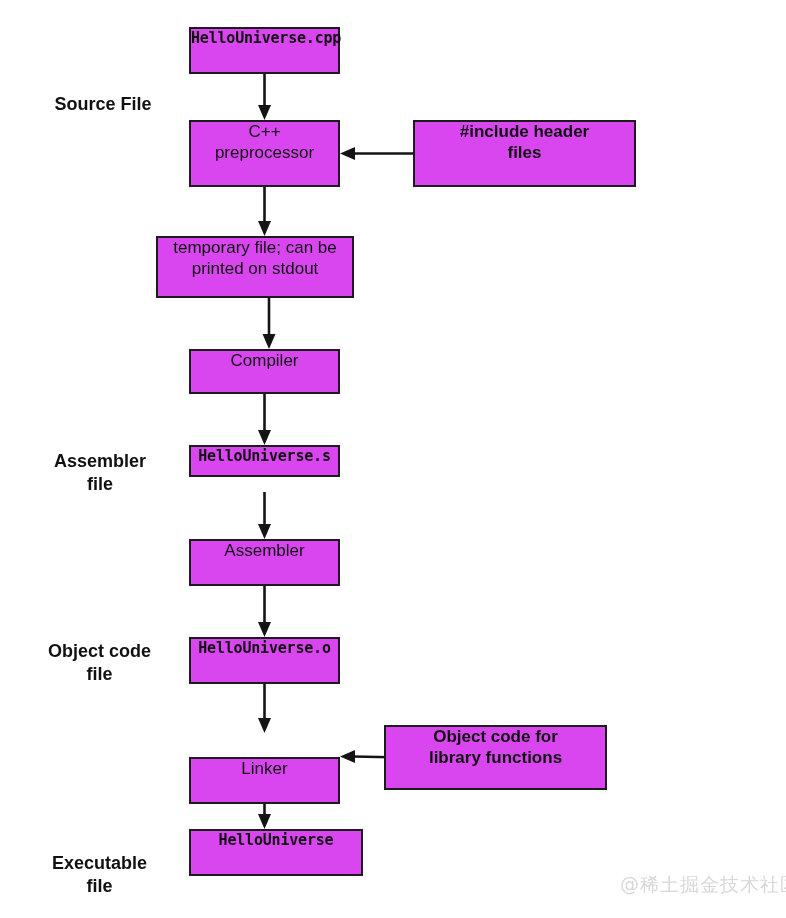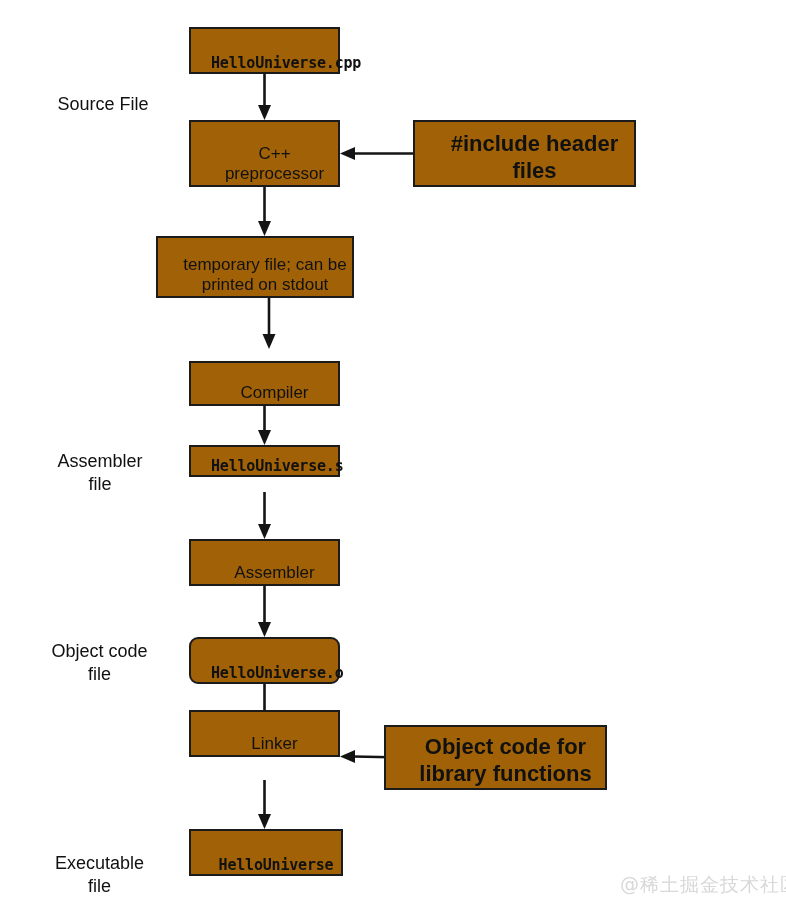--- a/index.html
+++ b/index.html
@@ -16,52 +16,51 @@
     width: 786px;
     height: 918px;
     background: #ffffff;
     overflow: hidden;
   }
   
   .node {
     position: absolute;
     box-sizing: border-box;
     border: 2px solid #1b1b1b;
-    background: #a16207;
+    background: #d946ef;
     display: flex;
-    align-items: flex-end;
+    align-items: flex-start;
     justify-content: center;
     text-align: center;
     color: #111111;
     line-height: 1.22;
-    padding-left: 20px;
   }
   .node .txt { display: block; width: 100%; }
   .node.mono .txt {
     font-family: "DejaVu Sans Mono", "Liberation Mono", monospace;
     font-size: 15px;
     font-weight: 700;
     letter-spacing: -0.2px;
   }
   .node.sans .txt {
     font-family: "Liberation Sans", sans-serif;
     font-size: 17px;
     font-weight: 400;
   }
   .node.sans-bold .txt {
     font-family: "Liberation Sans", sans-serif;
-    font-size: 22px;
+    font-size: 17px;
     font-weight: 700;
   }
   
   .stage-label {
     position: absolute;
     font-family: "Liberation Sans", sans-serif;
     font-size: 18px;
-    font-weight: 400;
+    font-weight: 700;
     color: #111111;
     text-align: center;
     line-height: 1.3;
     white-space: pre-line;
   }
   
   .conn {
     position: absolute;
     pointer-events: none;
   }
@@ -129,39 +128,39 @@
       </div>
       <div class="node sans" style="left: 189px; top: 120px; width: 151px; height: 67px;">
         <span class="txt">C++<br>preprocessor</span>
       </div>
       <div class="node sans-bold" style="left: 413px; top: 120px; width: 223px; height: 67px;">
         <span class="txt">#include header<br>files</span>
       </div>
       <div class="node sans" style="left: 156px; top: 236px; width: 198px; height: 62px;">
         <span class="txt">temporary file; can be<br>printed on stdout</span>
       </div>
-      <div class="node sans" style="left: 189px; top: 349px; width: 151px; height: 45px; margin-top: 12px;">
+      <div class="node sans" style="left: 189px; top: 349px; width: 151px; height: 45px;">
         <span class="txt">Compiler</span>
       </div>
       <div class="node mono" style="left: 189px; top: 445px; width: 151px; height: 32px;">
         <span class="txt">HelloUniverse.s</span>
       </div>
       <div class="node sans" style="left: 189px; top: 539px; width: 151px; height: 47px;">
         <span class="txt">Assembler</span>
       </div>
-      <div class="node mono" style="left: 189px; top: 637px; width: 151px; height: 47px; border-radius: 9px;">
+      <div class="node mono" style="left: 189px; top: 637px; width: 151px; height: 47px;">
         <span class="txt">HelloUniverse.o</span>
       </div>
-      <div class="node sans" style="left: 189px; top: 710px; width: 151px; height: 47px;">
+      <div class="node sans" style="left: 189px; top: 757px; width: 151px; height: 47px;">
         <span class="txt">Linker</span>
       </div>
       <div class="node sans-bold" style="left: 384px; top: 725px; width: 223px; height: 65px;">
         <span class="txt">Object code for<br>library functions</span>
       </div>
-      <div class="node mono" style="left: 189px; top: 829px; width: 154px; height: 47px;">
+      <div class="node mono" style="left: 189px; top: 829px; width: 174px; height: 47px;">
         <span class="txt">HelloUniverse</span>
       </div>
     </div>
   <div id="label-layer">
       <div class="stage-label" style="left: 33px; top: 93px; width: 140px;">Source File</div>
       <div class="stage-label" style="left: 25px; top: 450px; width: 150px;">Assembler
 file</div>
       <div class="stage-label" style="left: 22px; top: 640px; width: 155px;">Object code
 file</div>
       <div class="stage-label" style="left: 22px; top: 852px; width: 155px;">Executable

